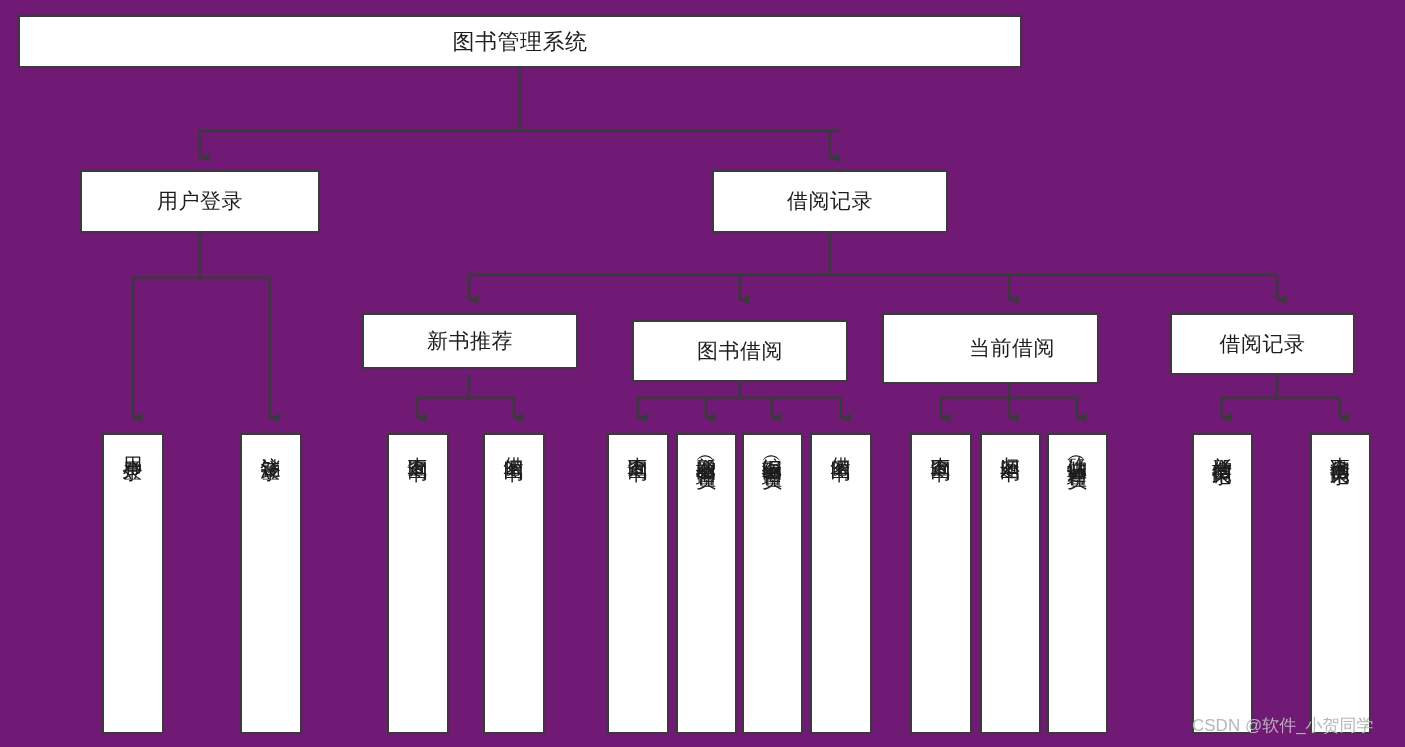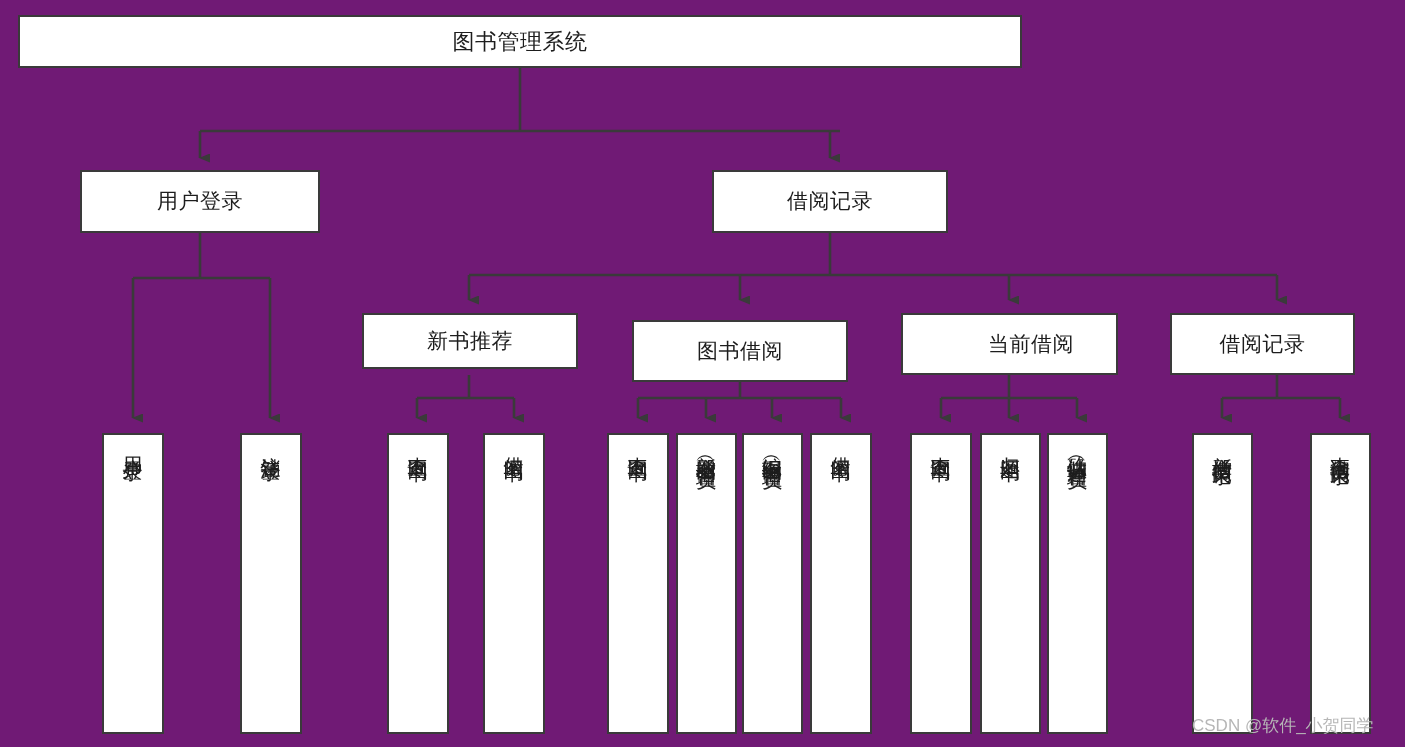--- a/index.html
+++ b/index.html
@@ -143,21 +143,21 @@
   </div>
 
   <div class="node horizontal" style="left:362px; top:313px; width:216px; height:56px;">
     <span class="node-label">新书推荐</span>
   </div>
 
   <div class="node horizontal" style="left:632px; top:320px; width:216px; height:62px;">
     <span class="node-label">图书借阅</span>
   </div>
 
-  <div class="node horizontal" style="left:901px; top:313px; width:217px; height:62px;padding-left:43px;">
+  <div class="node horizontal" style="left:882px; top:313px; width:217px; height:71px;padding-left:43px;">
     <span class="node-label">当前借阅</span>
   </div>
 
   <div class="node horizontal" style="left:1170px; top:313px; width:185px; height:62px;">
     <span class="node-label">借阅记录</span>
   </div>
 
   <div class="node vertical" style="left:102px; top:433px; width:62px; height:301px;">
     <span class="node-label">用户登录</span>
   </div>

